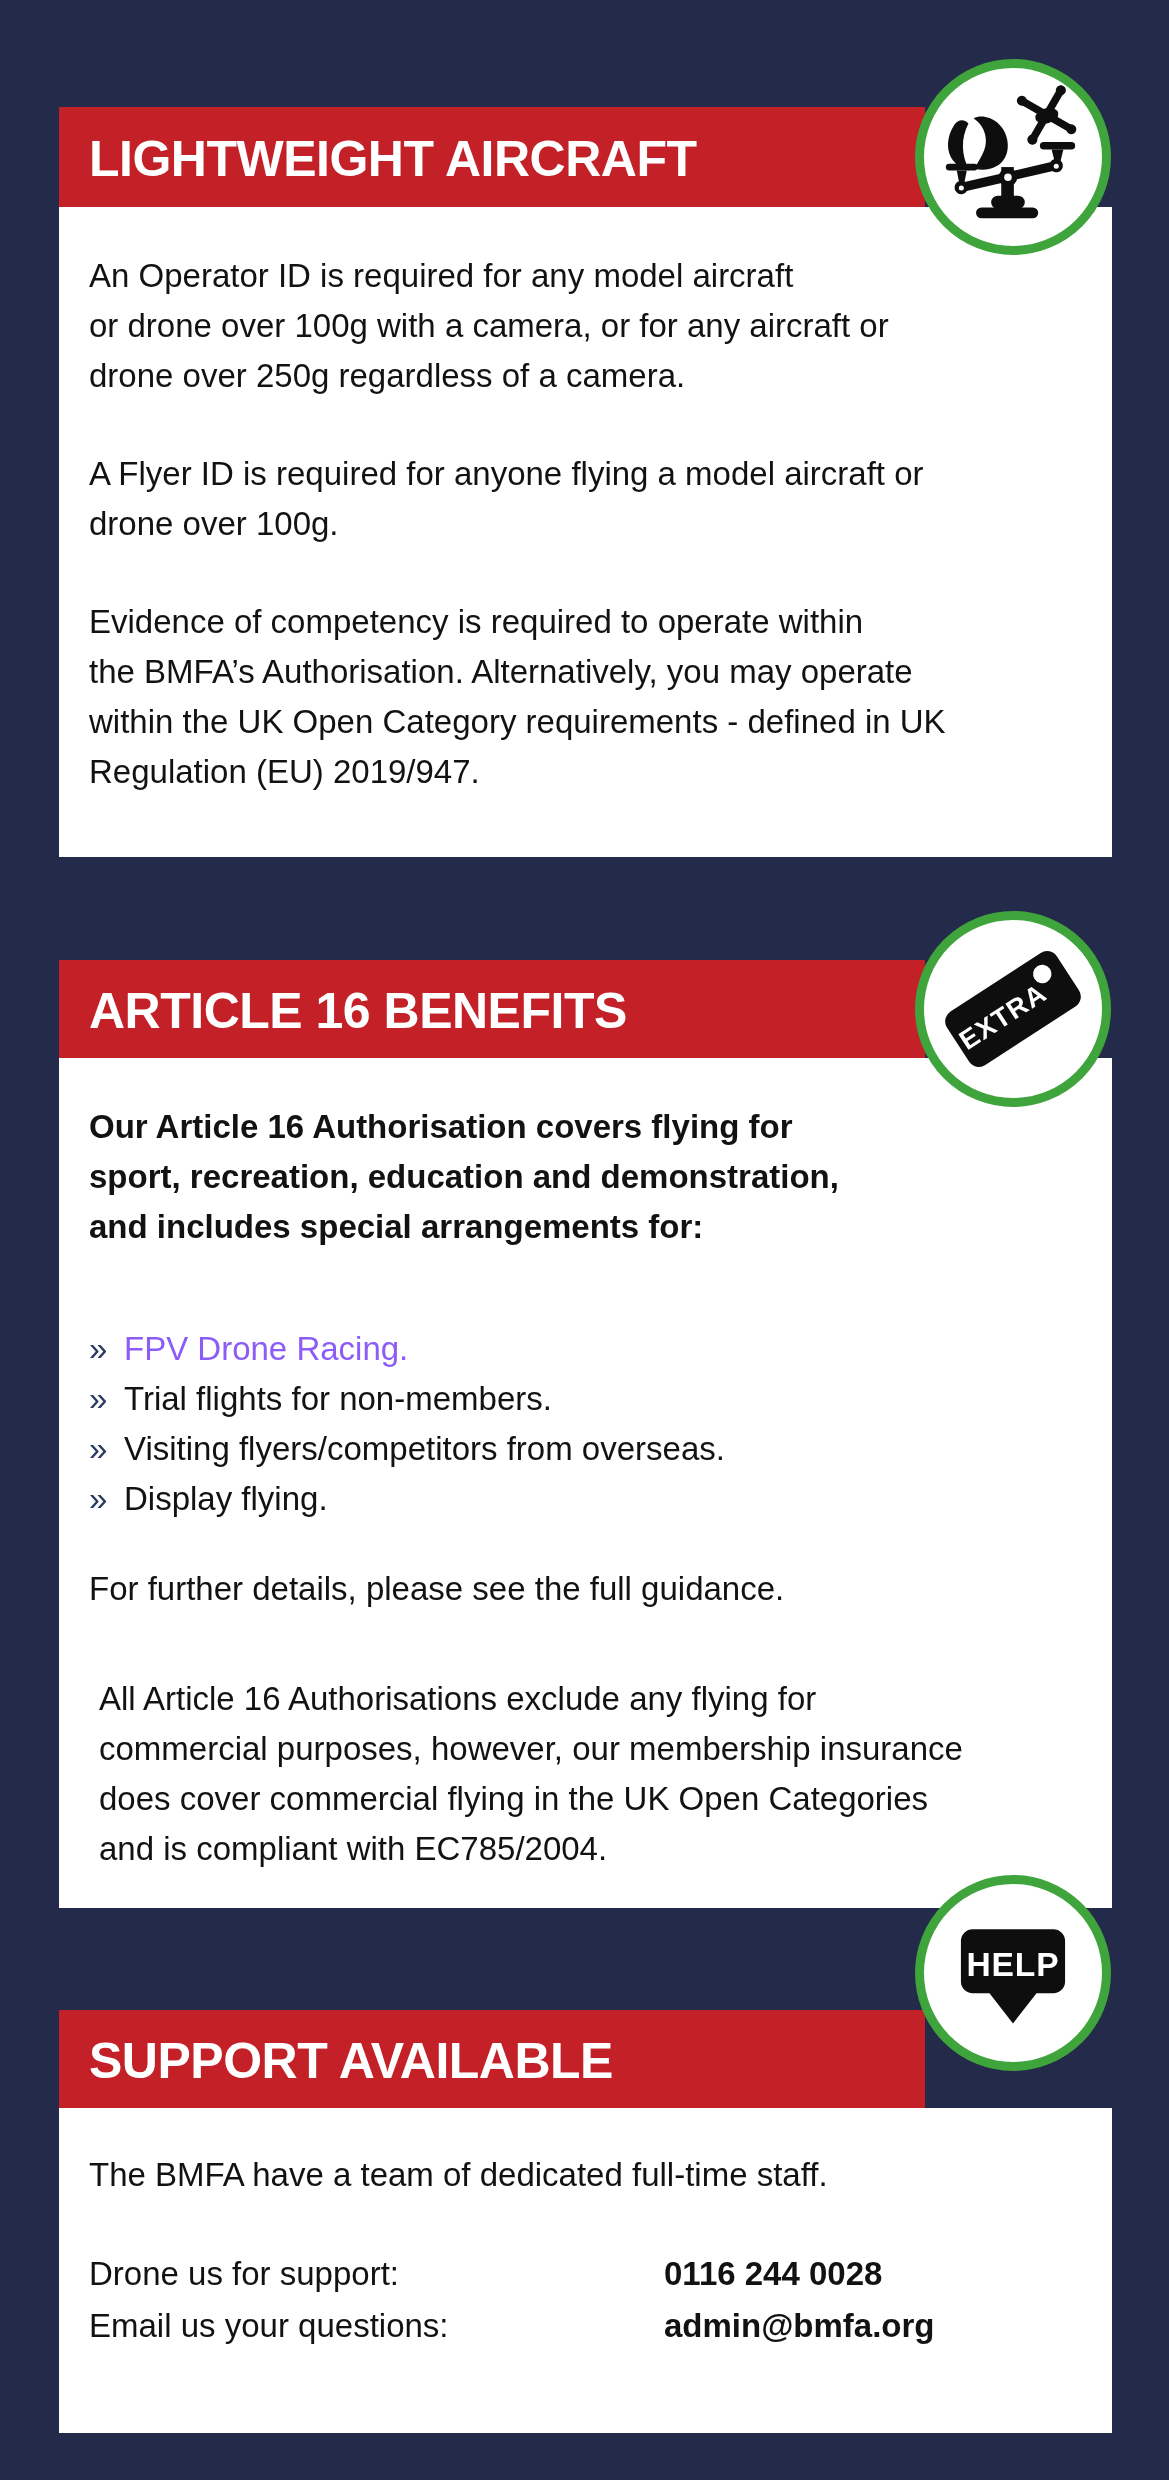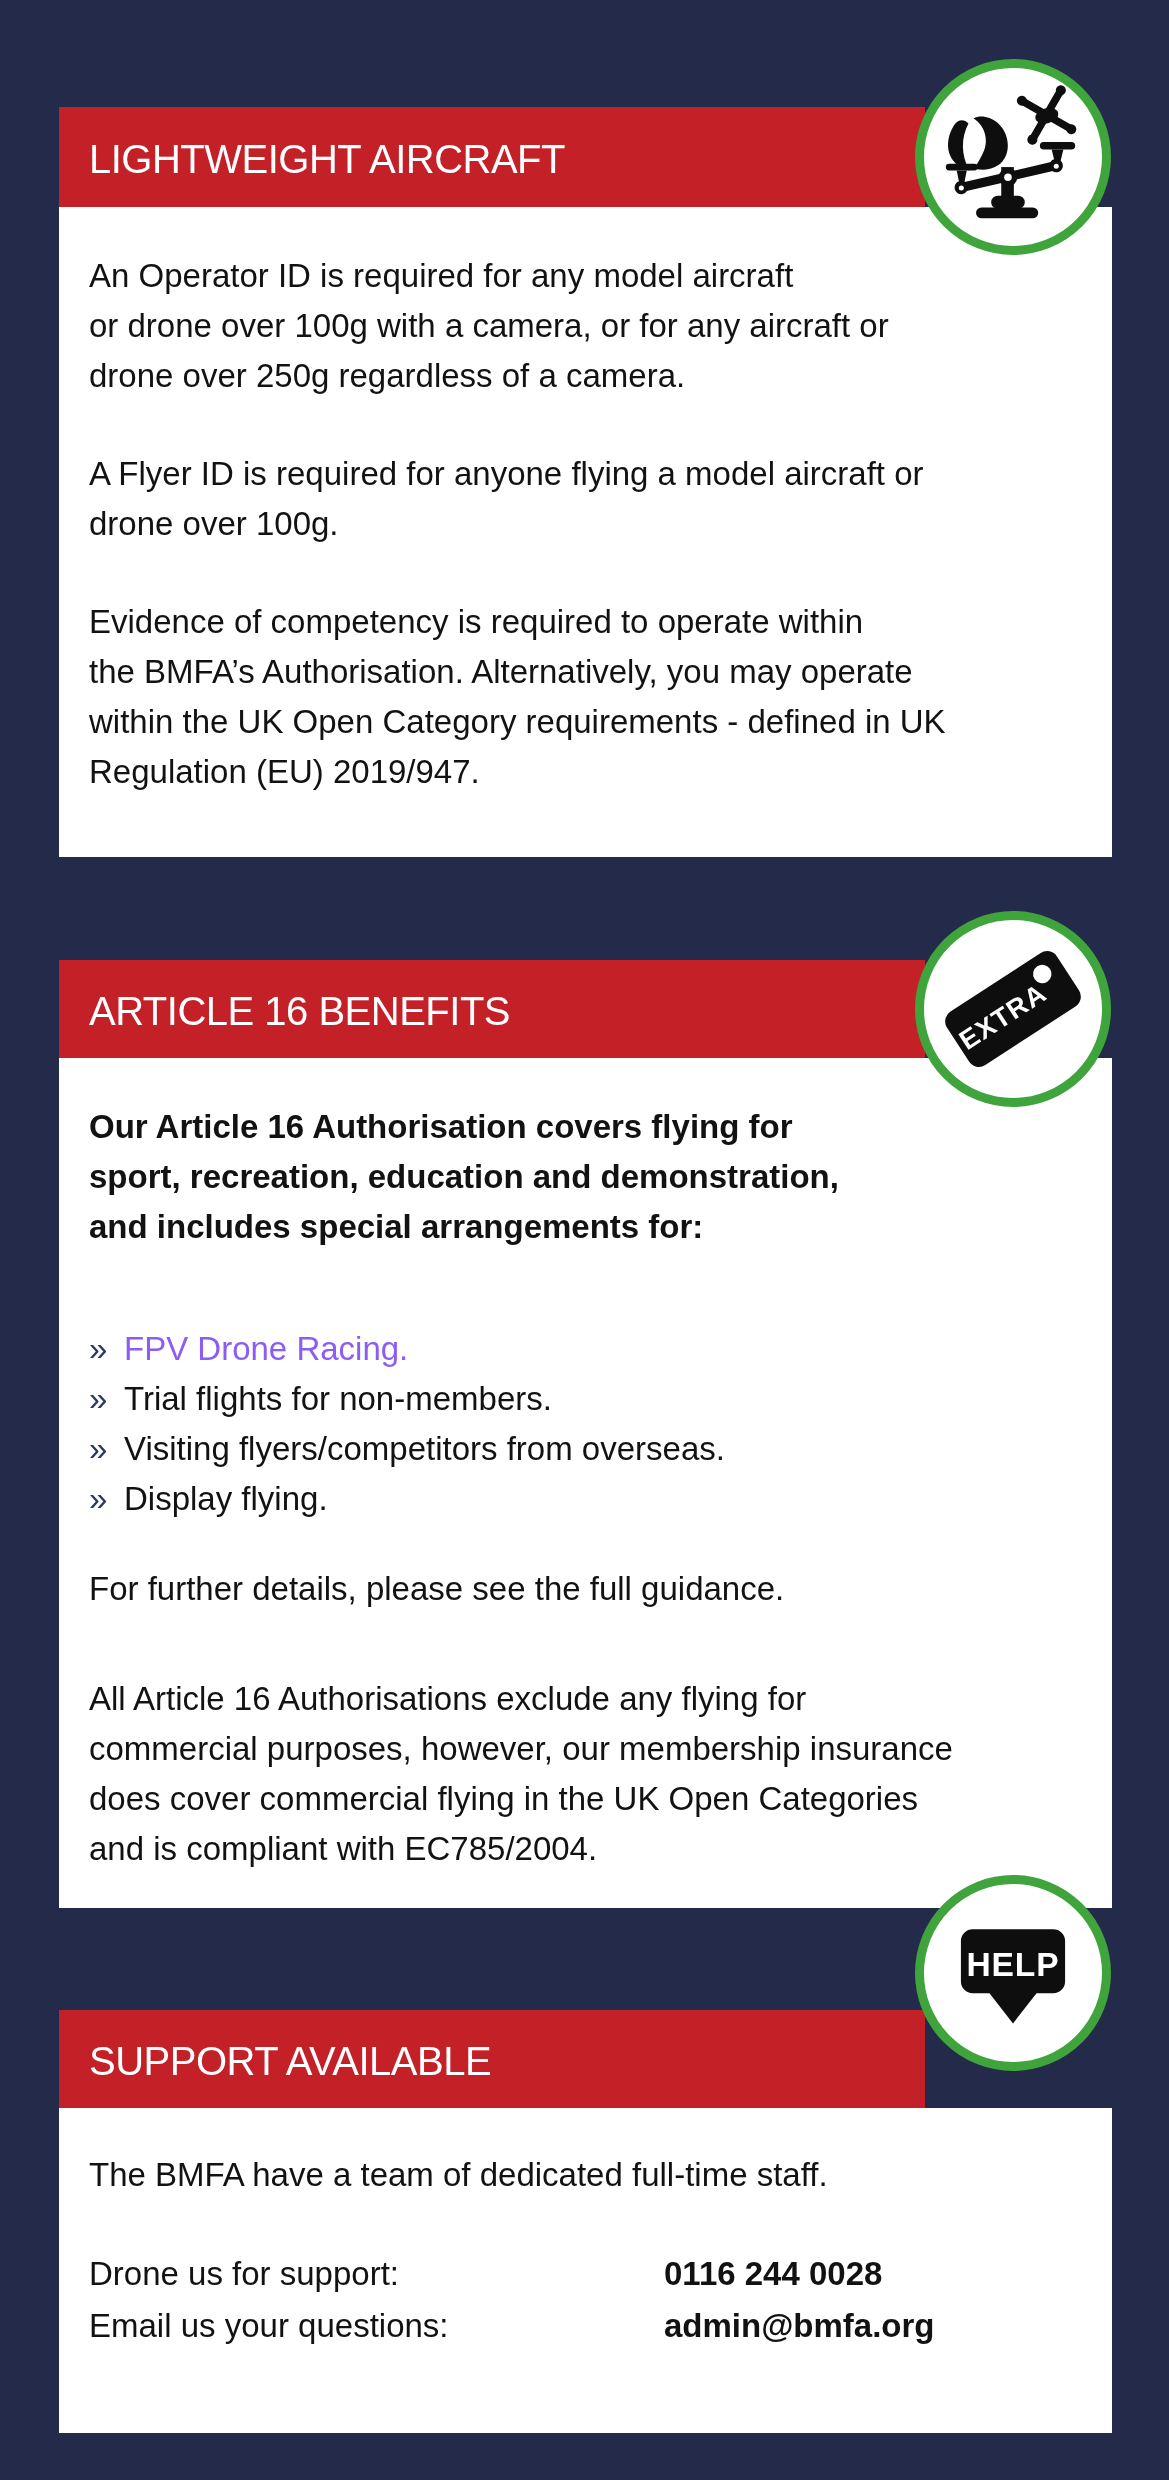--- a/index.html
+++ b/index.html
@@ -10,21 +10,21 @@
     -webkit-font-smoothing:antialiased;
     overflow:hidden;
   }
   .card{position:absolute;left:59px;width:1053px;}
   .bar{
     width:866px;background:#C32027;
     display:flex;align-items:center;box-sizing:border-box;
     padding:4px 0 0 30px;
   }
   .bar h2{
-    margin:0;color:#FFFFFF;font-size:40px;font-weight:normal;
+    margin:0;color:#FFFFFF;font-size:50px;font-weight:bold;
     letter-spacing:-0.5px;white-space:nowrap;
   }
   .body{
     background:#FFFFFF;box-sizing:border-box;
     color:#121212;font-size:33px;line-height:50px;
     padding-left:30px;padding-right:46px;
   }
   .pre{white-space:pre-line;}
   .body p{margin:0 0 48px 0;}
   .body p:last-child{margin-bottom:0;}
@@ -33,21 +33,21 @@
   #card-1{top:107px;} #card-1 .bar{height:100px;} #card-1 .body{height:650px;padding-top:44px;}
   #card-2{top:960px;} #card-2 .bar{height:98px;text-align:center;}  #card-2 .body{height:850px;padding-top:44px;}
   #card-3{top:2010px;}#card-3 .bar{height:98px;}  #card-3 .body{height:325px;padding-top:42px;}
   
   .bullet-list{margin:72px 0 0 0;padding:0;list-style:none;}
   .bullet-list li{display:flex;}
   .bullet-list .bullet{width:35px;flex:0 0 35px;color:#2B3A64;}
   .bullet-list .item-text{color:#121212;}
   .bullet-list .item-text.link{color:#8b5cf6;}
   #card-2 .guidance{margin-top:40px;}
-  #card-2 .closing{margin-top:60px;}
+  #card-2 .closing{margin-top:60px;margin-left:10px;}
   
   .support-rows{margin-top:46px;line-height:52px;}
   .support-row{display:flex;}
   .support-row .label{width:575px;flex:0 0 575px;}
   .support-row .value{font-weight:bold;}
   
   .badge{
     position:absolute;left:915px;width:196px;height:196px;
     border-radius:50%;background:#FFFFFF;border:9px solid #3FA43C;
     box-sizing:border-box;display:flex;align-items:center;justify-content:center;

